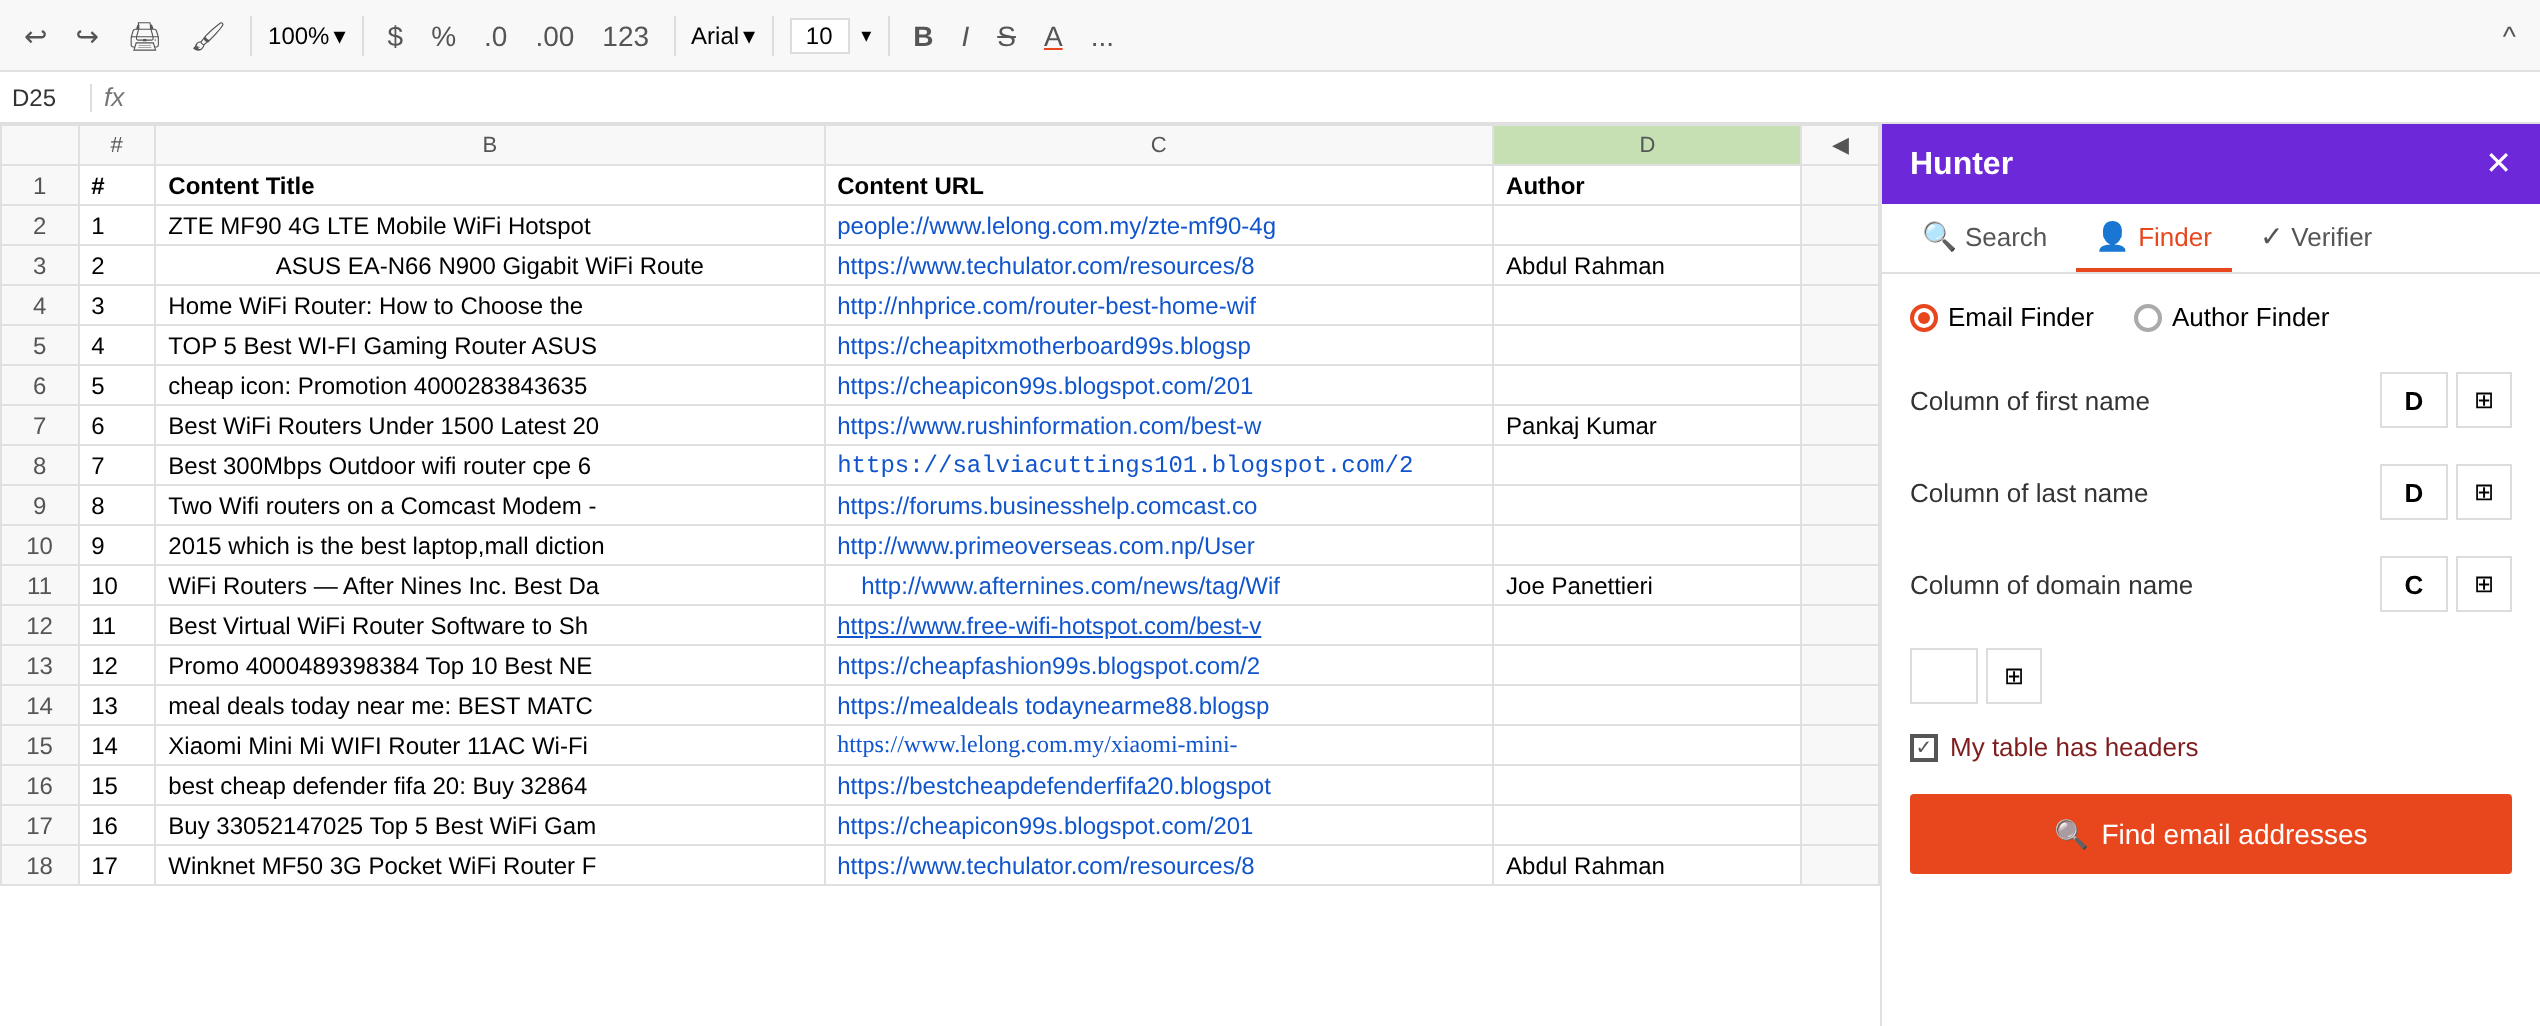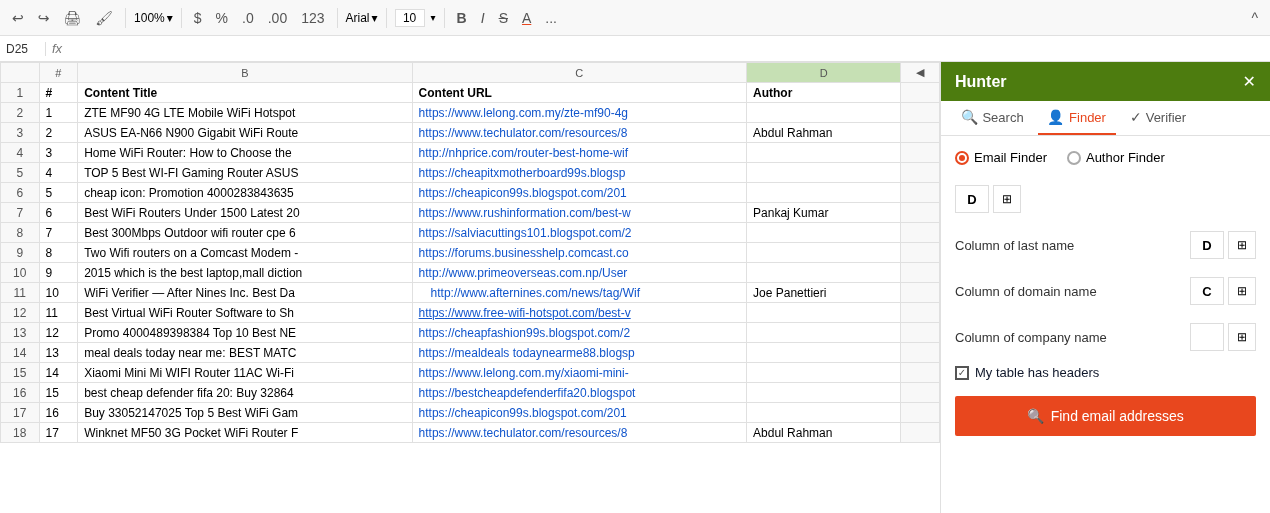--- a/index.html
+++ b/index.html
@@ -54,21 +54,21 @@
     td.selected-row-header, th.selected-col-header { background: #c6e0b4; }
     .sheet-scroll { overflow: auto; height: 100%; }
 
     
     .panel {
       width: 330px; flex-shrink: 0; border-left: 1px solid #e0e0e0;
       display: flex; flex-direction: column; background: #fff;
     }
     .panel-header {
       display: flex; align-items: flex-end; justify-content: space-between;
-      padding: 10px 14px; background: #4d7c0f; color: #fff;
+      padding: 10px 14px; background: #6d28d9; color: #fff;
     }
     .panel-title { font-size: 16px; font-weight: bold; }
     .panel-close { background: none; border: none; color: #fff; font-size: 16px; cursor: pointer; }
 
     .panel-tabs { display: flex; border-bottom: 1px solid #e0e0e0; padding: 0 10px; gap: 4px; }
     .panel-tab {
       display: flex; align-items: center; gap: 4px; padding: 8px 10px;
       font-size: 13px; cursor: pointer; border-bottom: 2px solid transparent; color: #555;
     }
     .panel-tab.active { color: #e8471e; border-bottom: 2px solid #e8471e; }
@@ -97,21 +97,21 @@
     .grid-btn {
       width: 28px; height: 28px; border: 1px solid #ddd; background: #fff;
       cursor: pointer; display: flex; align-items: center; justify-content: center;
       font-size: 12px;
     }
 
     
     .checkbox-row { display: flex; align-items: center; gap: 6px; margin: 10px 0 16px; }
     .checkbox-box { width: 14px; height: 14px; border: 2px solid #555; display: flex; align-items: center; justify-content: center; flex-shrink: 0; }
     .checkbox-box.checked::after { content: '✓'; font-size: 10px; color: #555; }
-    .checkbox-label { font-size: 13px; color: #0f172a; }
+    .checkbox-label { font-size: 13px; color: #7f1d1d; }
 
     
     .find-btn {
       width: 100%; padding: 12px; background: #e8471e; color: #fff; border: none;
       font-size: 14px; cursor: pointer; display: flex; align-items: center; justify-content: center; gap: 6px;
       border-radius: 2px;
     }
 
     .panel-desc { font-size: 12px; color: #777; margin-top: 12px; line-height: 1.4; }
   </style>
@@ -186,28 +186,28 @@
     <td style="font-weight:bold">#</td>
     <td style="font-weight:bold;max-width:260px;overflow:hidden;text-overflow:ellipsis;">Content Title</td>
     <td class="" style="font-weight:bold;max-width:260px;overflow:hidden;text-overflow:ellipsis;">Content URL</td>
     <td style="font-weight:bold">Author</td>
     <td class="row-header"></td>
   </tr>
             <tr>
     <td class="row-header">2</td>
     <td style="">1</td>
     <td style=";max-width:260px;overflow:hidden;text-overflow:ellipsis;">ZTE MF90 4G LTE Mobile WiFi Hotspot</td>
-    <td class="url-cell" style=";max-width:260px;overflow:hidden;text-overflow:ellipsis;">https://www.lelong.com.my/zte-mf90-4g</td>
+    <td class="url-cell" style=";max-width:260px;overflow:hidden;text-overflow:ellipsis;">people://www.lelong.com.my/zte-mf90-4g</td>
     <td style=""></td>
     <td class="row-header"></td>
   </tr>
             <tr>
     <td class="row-header">3</td>
     <td style="">2</td>
-    <td style=";max-width:260px;overflow:hidden;text-overflow:ellipsis;">ASUS EA-N66 N900 Gigabit WiFi Route</td>
+    <td style=";max-width:260px;overflow:hidden;text-overflow:ellipsis;text-align:center;">ASUS EA-N66 N900 Gigabit WiFi Route</td>
     <td class="url-cell" style=";max-width:260px;overflow:hidden;text-overflow:ellipsis;">https://www.techulator.com/resources/8</td>
     <td style="">Abdul Rahman</td>
     <td class="row-header"></td>
   </tr>
             <tr>
     <td class="row-header">4</td>
     <td style="">3</td>
     <td style=";max-width:260px;overflow:hidden;text-overflow:ellipsis;">Home WiFi Router:  How to Choose the</td>
     <td class="url-cell" style=";max-width:260px;overflow:hidden;text-overflow:ellipsis;">http://nhprice.com/router-best-home-wif</td>
     <td style=""></td>
@@ -234,21 +234,21 @@
     <td style="">6</td>
     <td style=";max-width:260px;overflow:hidden;text-overflow:ellipsis;">Best WiFi Routers Under 1500 Latest 20</td>
     <td class="url-cell" style=";max-width:260px;overflow:hidden;text-overflow:ellipsis;">https://www.rushinformation.com/best-w</td>
     <td style="">Pankaj Kumar</td>
     <td class="row-header"></td>
   </tr>
             <tr>
     <td class="row-header">8</td>
     <td style="">7</td>
     <td style=";max-width:260px;overflow:hidden;text-overflow:ellipsis;">Best 300Mbps Outdoor wifi router cpe 6</td>
-    <td class="url-cell" style=";max-width:260px;overflow:hidden;text-overflow:ellipsis;">https://salviacuttings101.blogspot.com/2</td>
+    <td class="url-cell" style=";max-width:260px;overflow:hidden;text-overflow:ellipsis;font-family:Liberation Mono, monospace;">https://salviacuttings101.blogspot.com/2</td>
     <td style=""></td>
     <td class="row-header"></td>
   </tr>
             <tr>
     <td class="row-header">9</td>
     <td style="">8</td>
     <td style=";max-width:260px;overflow:hidden;text-overflow:ellipsis;">Two Wifi routers on a Comcast Modem -</td>
     <td class="url-cell" style=";max-width:260px;overflow:hidden;text-overflow:ellipsis;">https://forums.businesshelp.comcast.co</td>
     <td style=""></td>
     <td class="row-header"></td>
@@ -257,21 +257,21 @@
     <td class="row-header">10</td>
     <td style="">9</td>
     <td style=";max-width:260px;overflow:hidden;text-overflow:ellipsis;">2015 which is the best laptop,mall diction</td>
     <td class="url-cell" style=";max-width:260px;overflow:hidden;text-overflow:ellipsis;">http://www.primeoverseas.com.np/User</td>
     <td style=""></td>
     <td class="row-header"></td>
   </tr>
             <tr>
     <td class="row-header">11</td>
     <td style="">10</td>
-    <td style=";max-width:260px;overflow:hidden;text-overflow:ellipsis;">WiFi Verifier — After Nines Inc. Best Da</td>
+    <td style=";max-width:260px;overflow:hidden;text-overflow:ellipsis;">WiFi Routers — After Nines Inc. Best Da</td>
     <td class="url-cell" style=";max-width:260px;overflow:hidden;text-overflow:ellipsis;padding-left:18px;">http://www.afternines.com/news/tag/Wif</td>
     <td style="">Joe Panettieri</td>
     <td class="row-header"></td>
   </tr>
             <tr>
     <td class="row-header">12</td>
     <td style="">11</td>
     <td style=";max-width:260px;overflow:hidden;text-overflow:ellipsis;">Best Virtual WiFi Router Software to Sh</td>
     <td class="url-cell" style=";max-width:260px;overflow:hidden;text-overflow:ellipsis;text-decoration:underline;">https://www.free-wifi-hotspot.com/best-v</td>
     <td style=""></td>
@@ -290,21 +290,21 @@
     <td style="">13</td>
     <td style=";max-width:260px;overflow:hidden;text-overflow:ellipsis;">meal deals today near me: BEST MATC</td>
     <td class="url-cell" style=";max-width:260px;overflow:hidden;text-overflow:ellipsis;">https://mealdeals todaynearme88.blogsp</td>
     <td style=""></td>
     <td class="row-header"></td>
   </tr>
             <tr>
     <td class="row-header">15</td>
     <td style="">14</td>
     <td style=";max-width:260px;overflow:hidden;text-overflow:ellipsis;margin-left:14px;">Xiaomi Mini Mi WIFI Router 11AC Wi-Fi</td>
-    <td class="url-cell" style=";max-width:260px;overflow:hidden;text-overflow:ellipsis;">https://www.lelong.com.my/xiaomi-mini-</td>
+    <td class="url-cell" style=";max-width:260px;overflow:hidden;text-overflow:ellipsis;font-family:Liberation Serif, serif;">https://www.lelong.com.my/xiaomi-mini-</td>
     <td style=""></td>
     <td class="row-header"></td>
   </tr>
             <tr>
     <td class="row-header">16</td>
     <td style="">15</td>
     <td style=";max-width:260px;overflow:hidden;text-overflow:ellipsis;">best cheap defender fifa 20: Buy 32864</td>
     <td class="url-cell" style=";max-width:260px;overflow:hidden;text-overflow:ellipsis;">https://bestcheapdefenderfifa20.blogspot</td>
     <td style=""></td>
     <td class="row-header"></td>
@@ -359,41 +359,41 @@
           <span>Email Finder</span>
         </label>
         <label class="radio-option">
           <div class="radio-dot"></div>
           <span>Author Finder</span>
         </label>
       </div>
 
       <div id="form-fields">
           <div class="form-row">
+    <span class="form-label">Column of first name</span>
     <div class="form-controls">
       <input class="col-input" value="D" type="text" style="">
       <button class="grid-btn">⊞</button>
     </div>
   </div>
           <div class="form-row">
     <span class="form-label">Column of last name</span>
     <div class="form-controls">
       <input class="col-input" value="D" type="text" style="">
       <button class="grid-btn">⊞</button>
     </div>
   </div>
           <div class="form-row">
     <span class="form-label">Column of domain name</span>
     <div class="form-controls">
       <input class="col-input" value="C" type="text" style="">
       <button class="grid-btn">⊞</button>
     </div>
   </div>
           <div class="form-row">
-    <span class="form-label">Column of company name</span>
     <div class="form-controls">
       <input class="col-input" value="" type="text" style="">
       <button class="grid-btn">⊞</button>
     </div>
   </div>
         </div>
 
       <div class="checkbox-row">
         <div class="checkbox-box checked"></div>
         <span class="checkbox-label">My table has headers</span>

